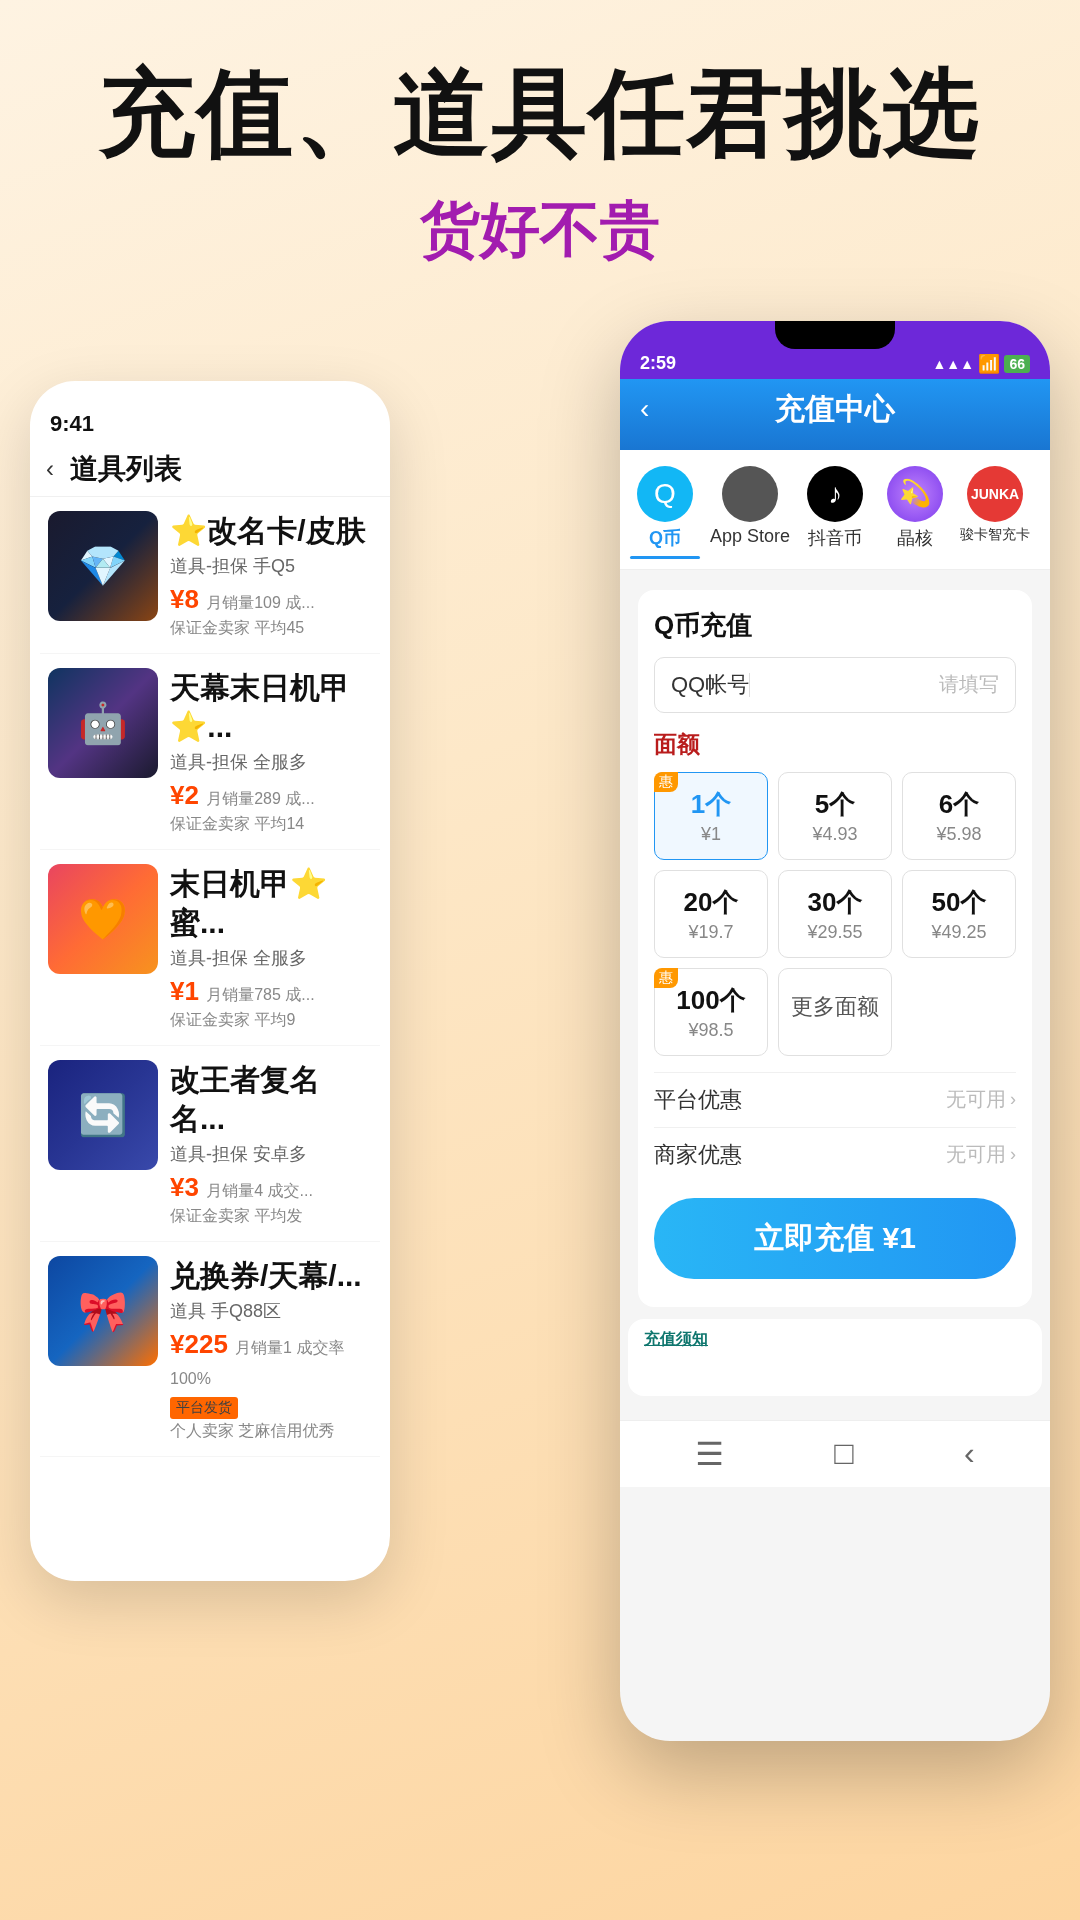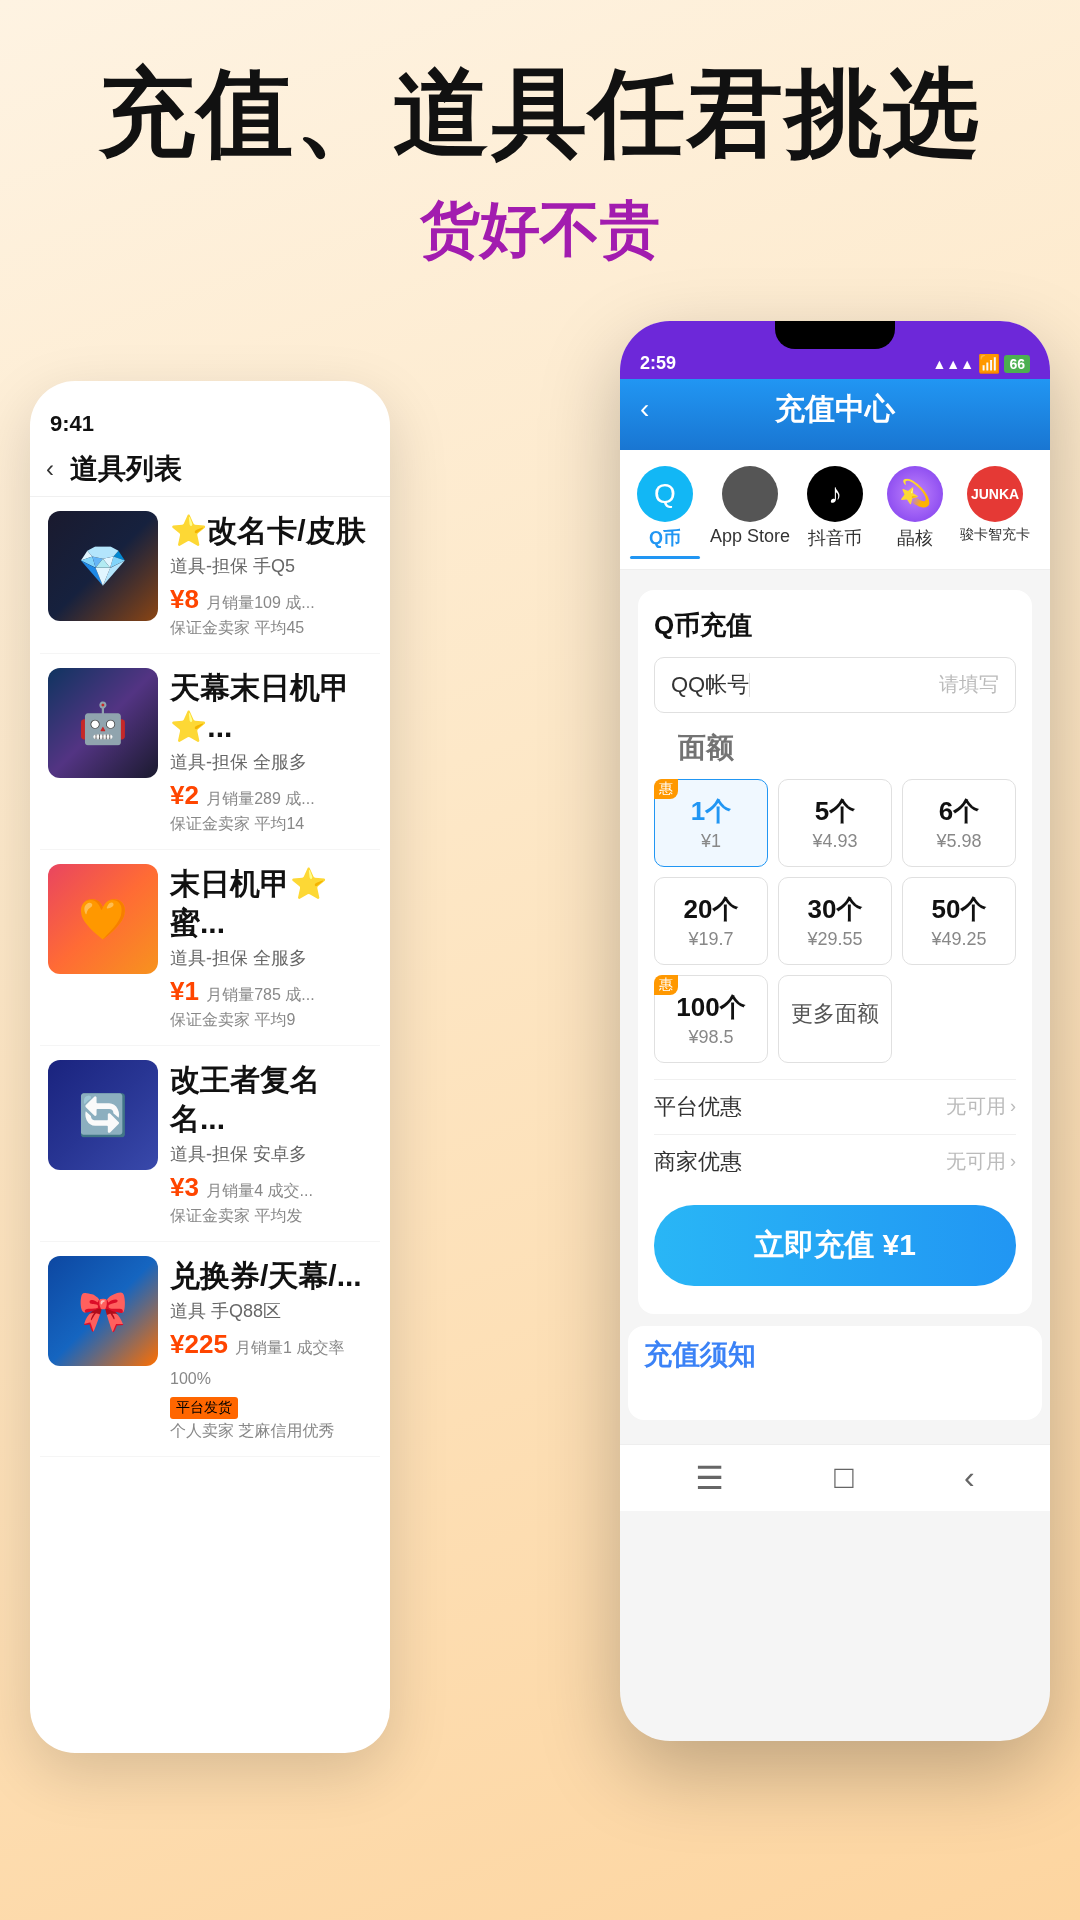--- a/index.html
+++ b/index.html
@@ -38,21 +38,21 @@
       height: 1450px;
       margin-top: 20px;
     }
 
     
     .phone-back {
       position: absolute;
       left: 30px;
       top: 60px;
       width: 360px;
-      height: 1372px;
+      height: 1200px;
       background: #fff;
       border-radius: 45px;
       box-shadow: 0 20px 60px rgba(0,0,0,0.15);
       overflow: hidden;
       z-index: 1;
     }
     .phone-back-inner {
       padding: 20px 0 0;
     }
     .phone-back-status {
@@ -125,21 +125,21 @@
       margin-bottom: 3px;
     }
     .item-guarantee {
       font-size: 16px;
       color: #888;
       margin-top: 2px;
     }
     .platform-badge {
       display: inline-block;
       background: #ff6600;
-      color: #000000;
+      color: #404040;
       font-size: 14px;
       padding: 2px 6px;
       border-radius: 3px;
       margin-top: 3px;
     }
 
     
     .phone-front {
       position: absolute;
       right: 30px;
@@ -271,25 +271,24 @@
       background: #ddd;
     }
     .input-placeholder {
       font-size: 20px;
       color: #bbb;
       flex: 1;
       text-align: right;
     }
 
     .amount-label {
-      font-size: 28px;
+      font-size: 23px;
       font-weight: 600;
-      color: #737373;
+      color: #b91c1c;
       margin-bottom: 12px;
-      margin-left: 24px;
     }
     .amount-grid {
       display: grid;
       grid-template-columns: repeat(3, 1fr);
       gap: 10px;
       margin-bottom: 16px;
     }
     .amount-cell {
       border: 1.5px solid #e0e0e0;
       border-radius: 10px;
@@ -359,24 +358,25 @@
       border: none;
       border-radius: 40px;
       width: 100%;
       padding: 20px;
       text-align: center;
       margin: 16px 0 10px;
       cursor: pointer;
     }
 
     .notice-title {
-      font-size: 28px;
+      font-size: 16px;
       font-weight: 600;
-      color: #3b82f6;
+      color: #0f766e;
       padding: 10px 16px 6px;
+      text-decoration: underline;
     }
 
     
     .bottom-nav {
       background: #fff;
       display: flex;
       justify-content: space-around;
       align-items: center;
       padding: 14px 20px;
       border-top: 1px solid #eee;

